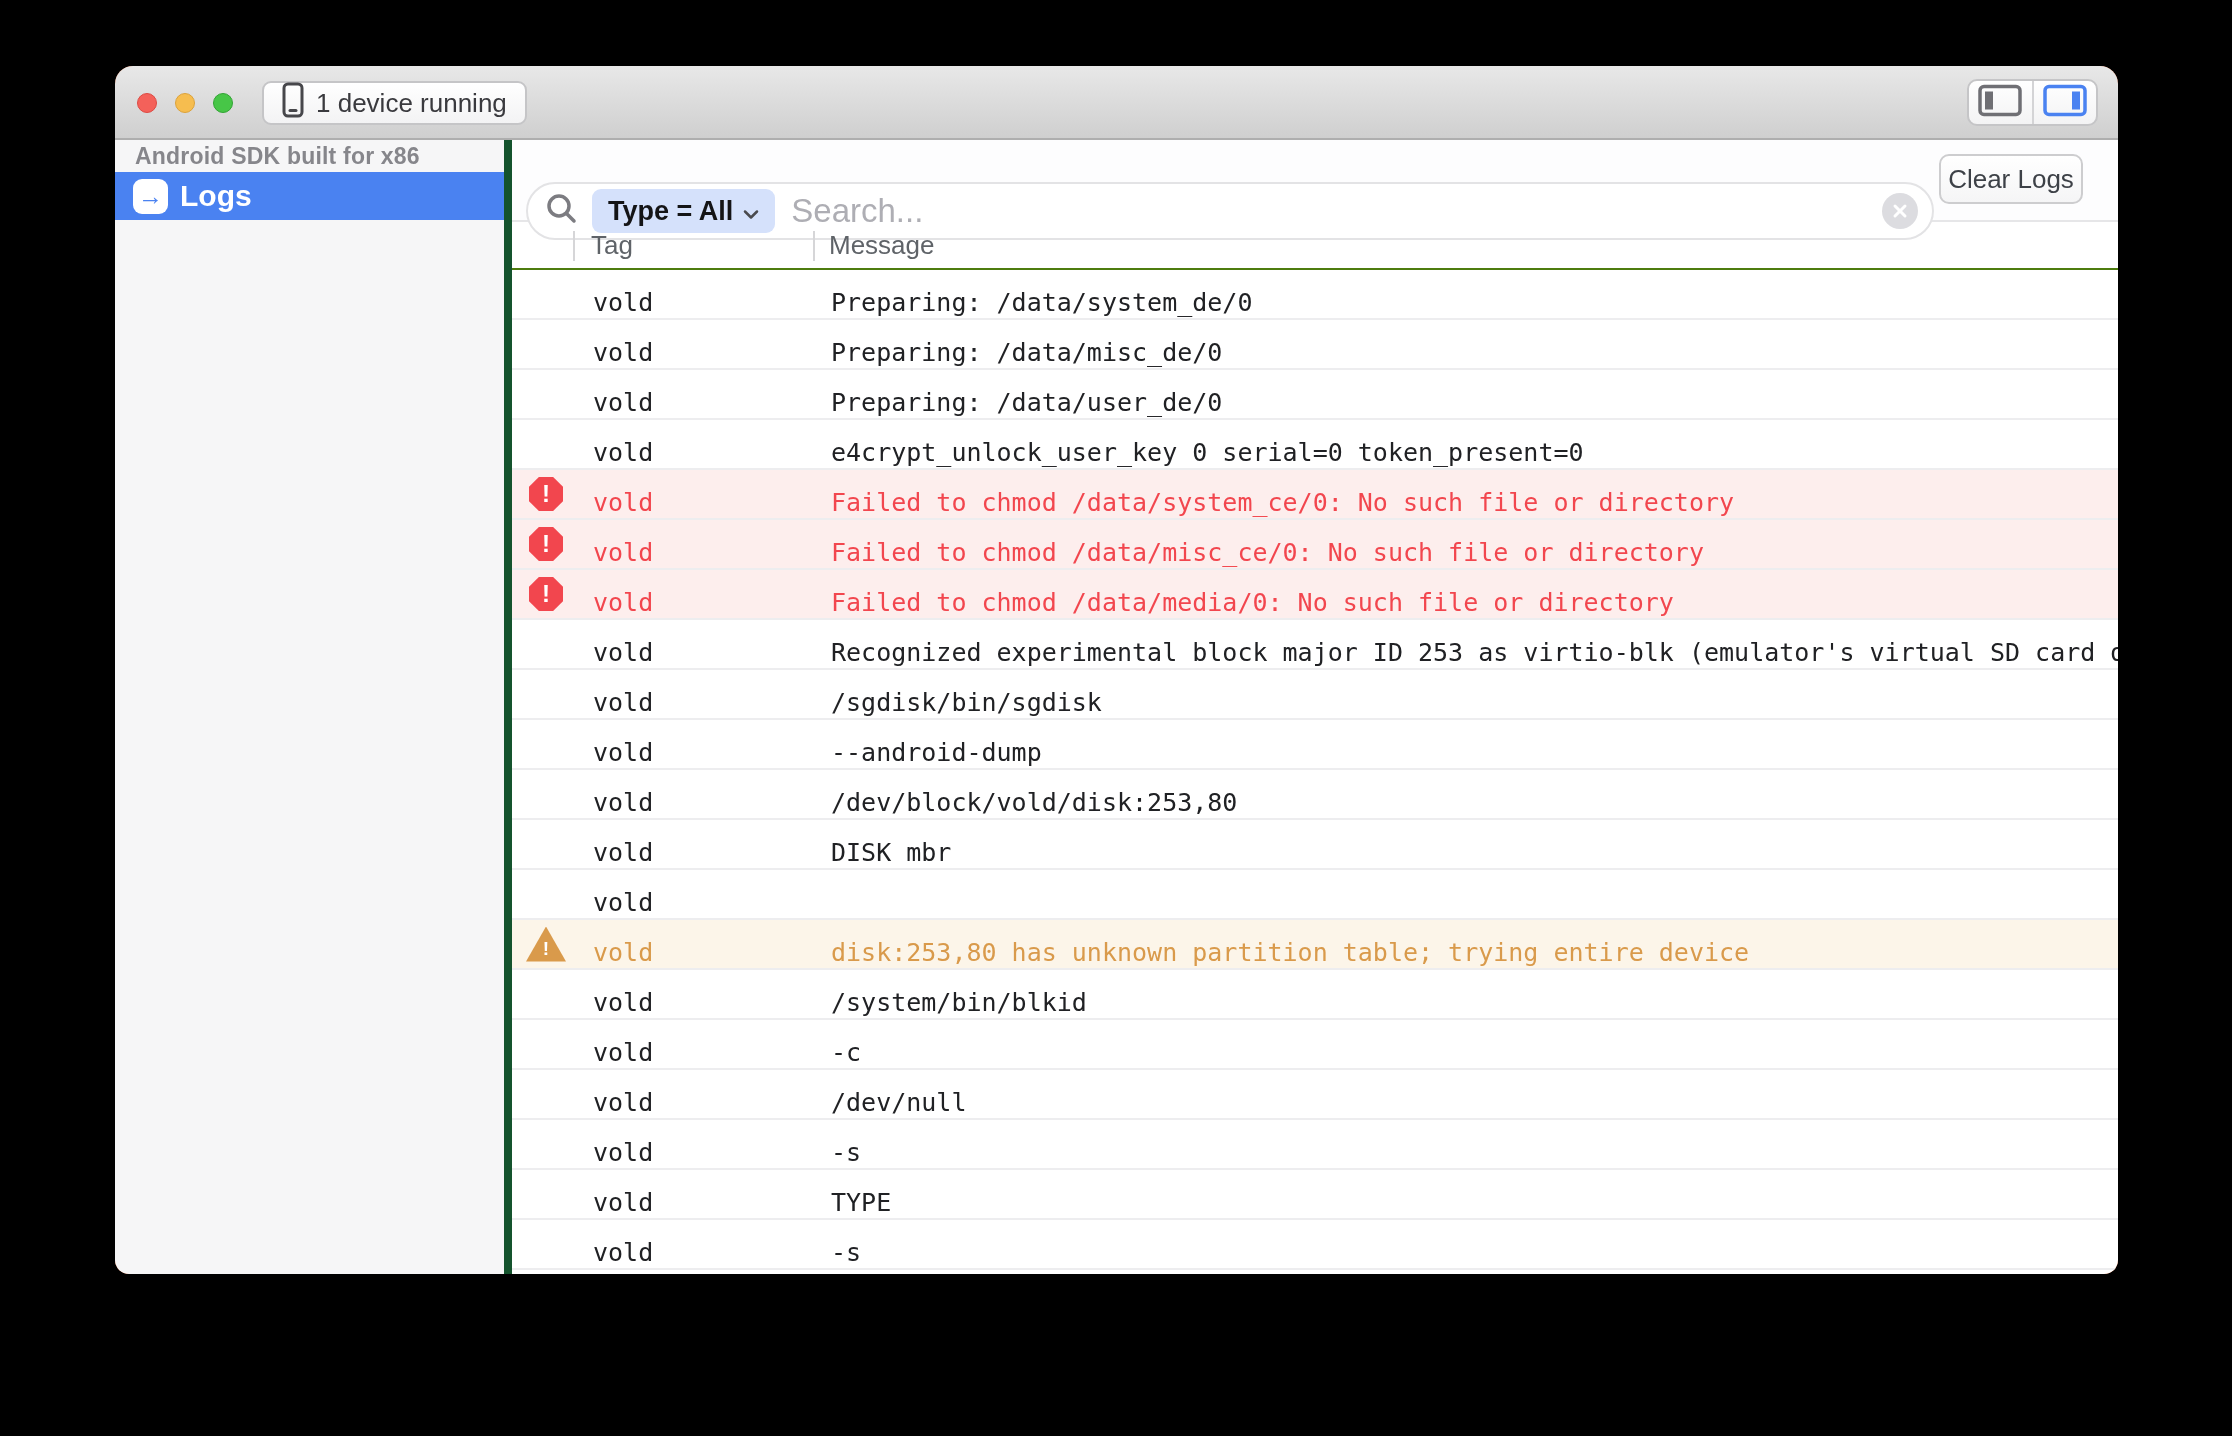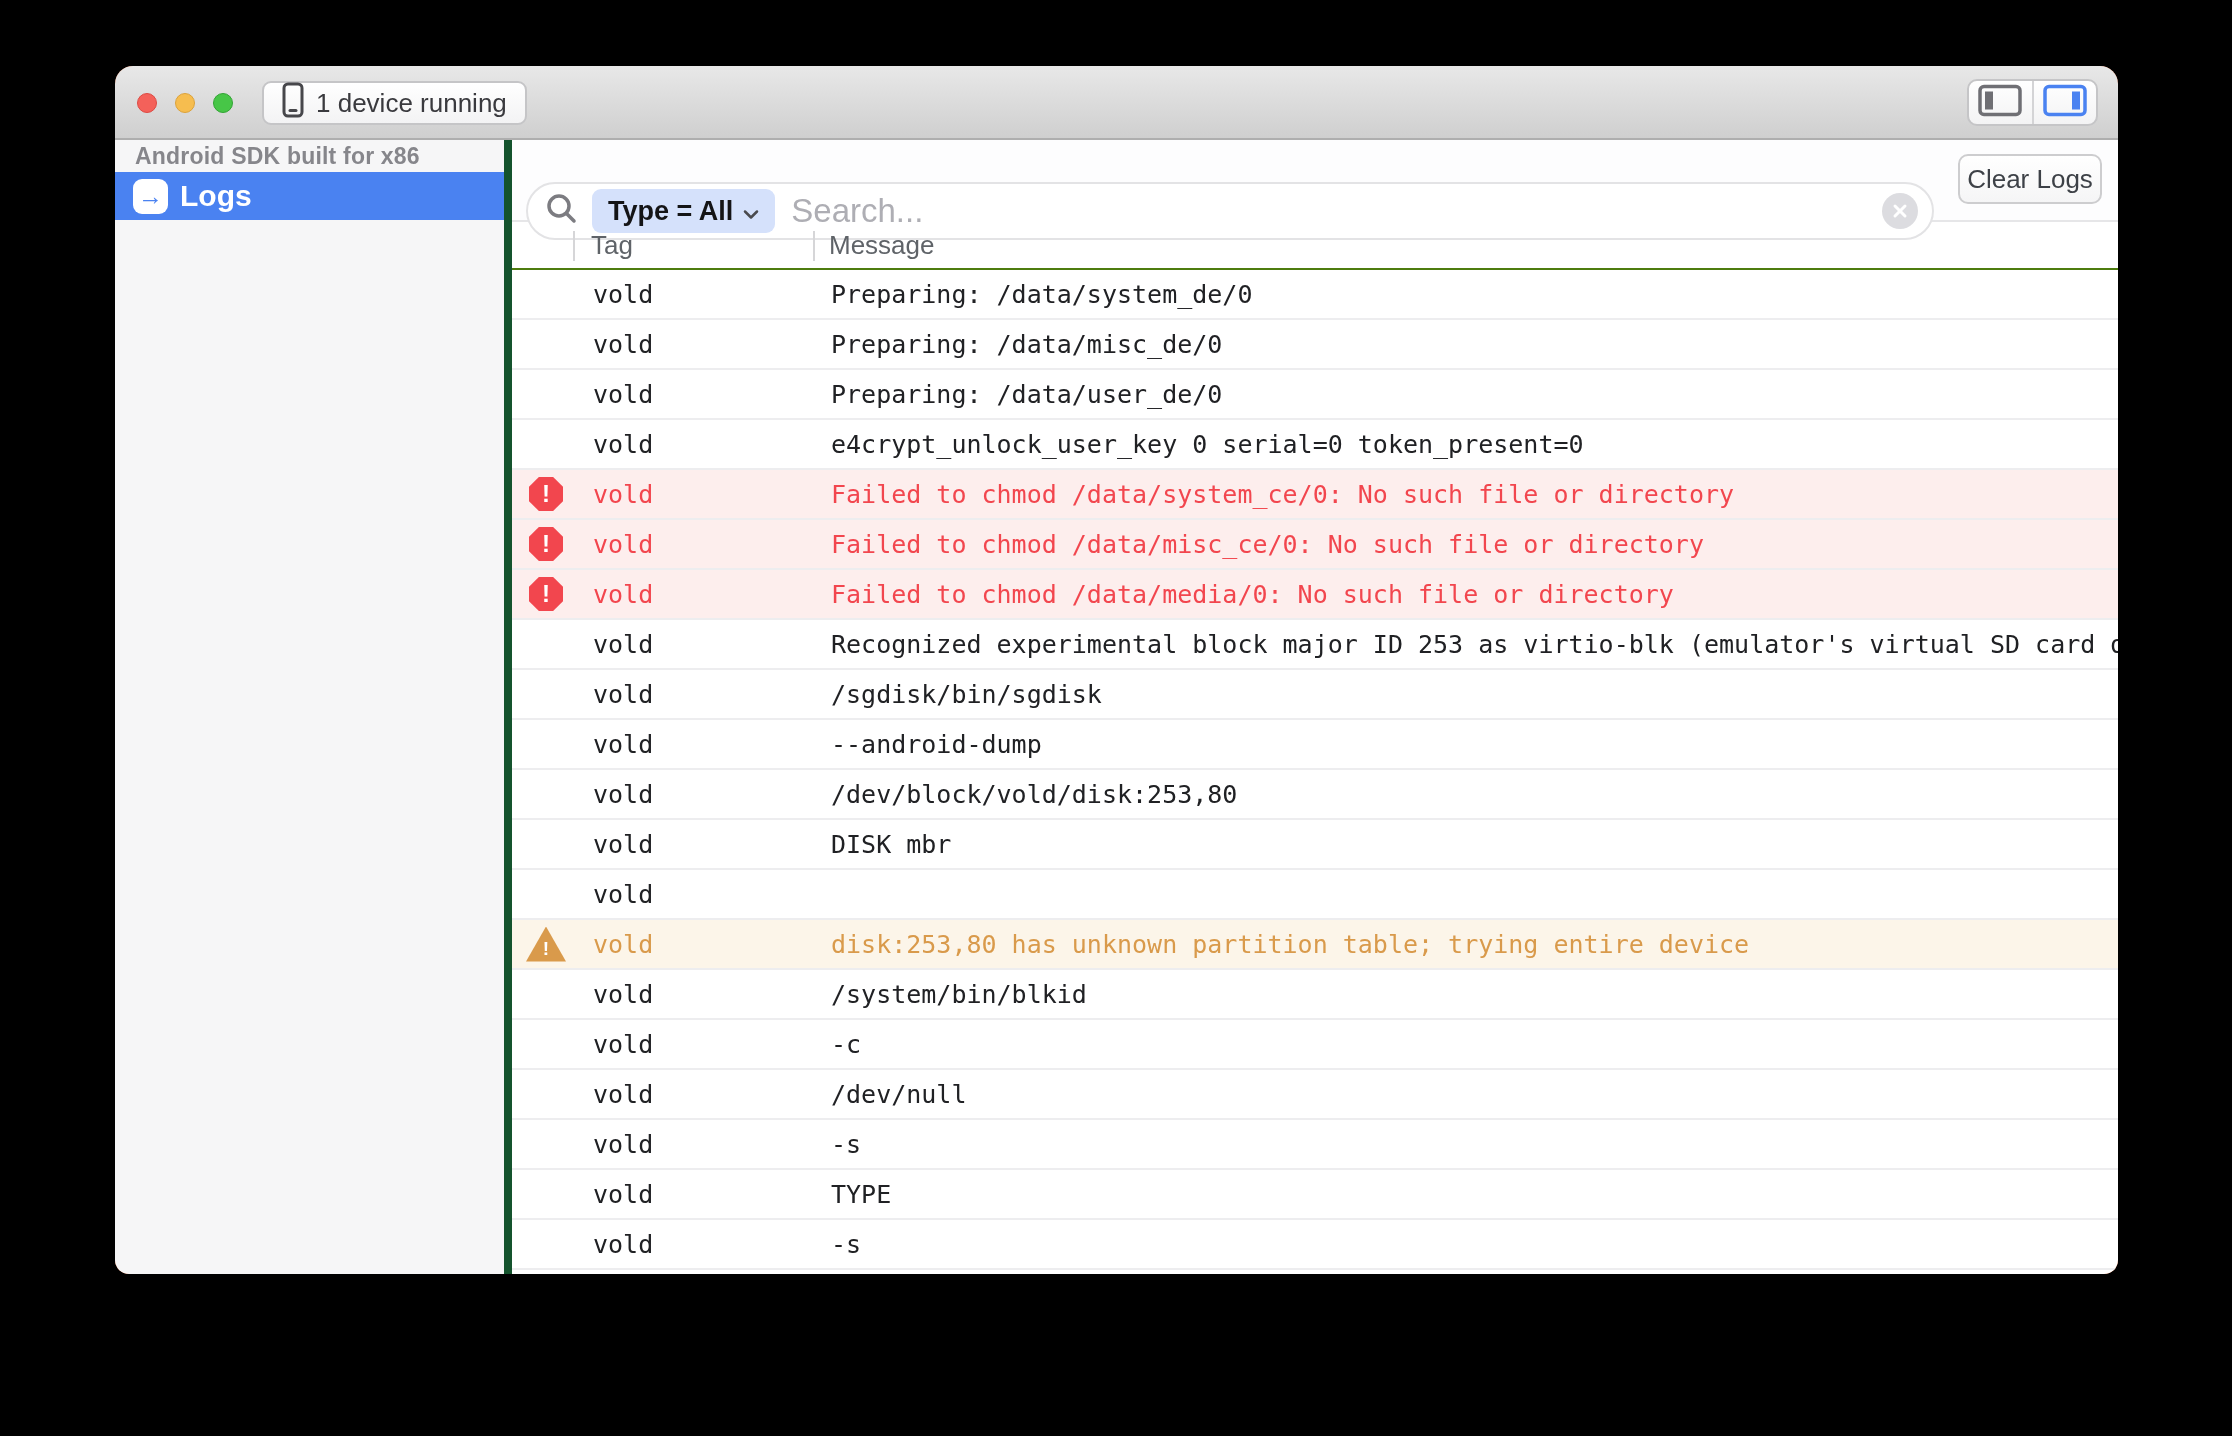--- a/index.html
+++ b/index.html
@@ -54,37 +54,37 @@
   .filter-token { margin-left: 12px; height: 44px; padding: 0 16px; background: #d5e1fb;
                   border-radius: 9px; display: flex; align-items: center; gap: 10px;
                   font-size: 27px; font-weight: 600; color: #141416; flex: 0 0 auto; }
   .search-input { flex: 1; min-width: 0; margin-left: 16px; border: none; outline: none;
                   background: transparent; font-size: 33px; color: #333;
                   font-family: "Liberation Sans", sans-serif; }
   .search-input::placeholder { color: #aeaeb4; }
   .clear-x { width: 36px; height: 36px; border-radius: 50%; background: #dcdce0;
              margin-right: 14px; display: flex; align-items: center; justify-content: center;
              flex: 0 0 auto; }
-  .clear-logs { position: absolute; right: 16px; top: 14px; height: 50px; width: 144px;
+  .clear-logs { position: absolute; right: 35px; top: 14px; height: 50px; width: 144px;
                 background: linear-gradient(#ffffff, #f5f5f6); border: 2px solid #cdcdcf;
                 border-radius: 10px; display: flex; align-items: center; justify-content: center;
                 font-size: 26px; color: #3d4147; }
 
   
   .table-header { flex: 0 0 48px; position: relative; border-bottom: 2px solid #4d7c0f;
                   font-size: 26px; color: #5f6368; }
   .col-tick { position: absolute; top: 9px; width: 2px; height: 30px; background: #d6d6d8; }
   .tick-tag { left: 61px; }   .tick-message { left: 301px; }
   .col-label { position: absolute; top: 0; height: 46px; display: flex; align-items: center; }
   .label-tag { left: 79px; }  .label-message { left: 317px; }
 
   .rows { flex: 1; overflow: hidden; }
   .row { height: 50px; position: relative; border-bottom: 2px solid #ededef;
          font-family: "DejaVu Sans Mono", monospace; font-size: 25px; color: #202124; }
-  .row .cell { position: absolute; top: 0; height: 48px; display: flex; align-items: center;
+  .row .cell { position: absolute; top: 8px; height: 48px; display: flex; align-items: center;
                white-space: pre; }
   .row .tag { left: 81px; }
   .row .message { left: 319px; right: 0; overflow: hidden; }
   .icon-slot { position: absolute; left: 14px; top: 0; width: 40px; height: 48px;
                display: flex; align-items: center; justify-content: center; }
   .err-badge, .warn-badge { display: none; font-family: "Liberation Sans", sans-serif;
                             font-weight: bold; color: #fff; }
   .row.error { background: #fdeeed; color: #f2464e; }
   .row.warning { background: #fcf5e9; color: #d99a4b; }
   .row.error .err-badge { display: flex; width: 34px; height: 34px; background: #f2464e;

